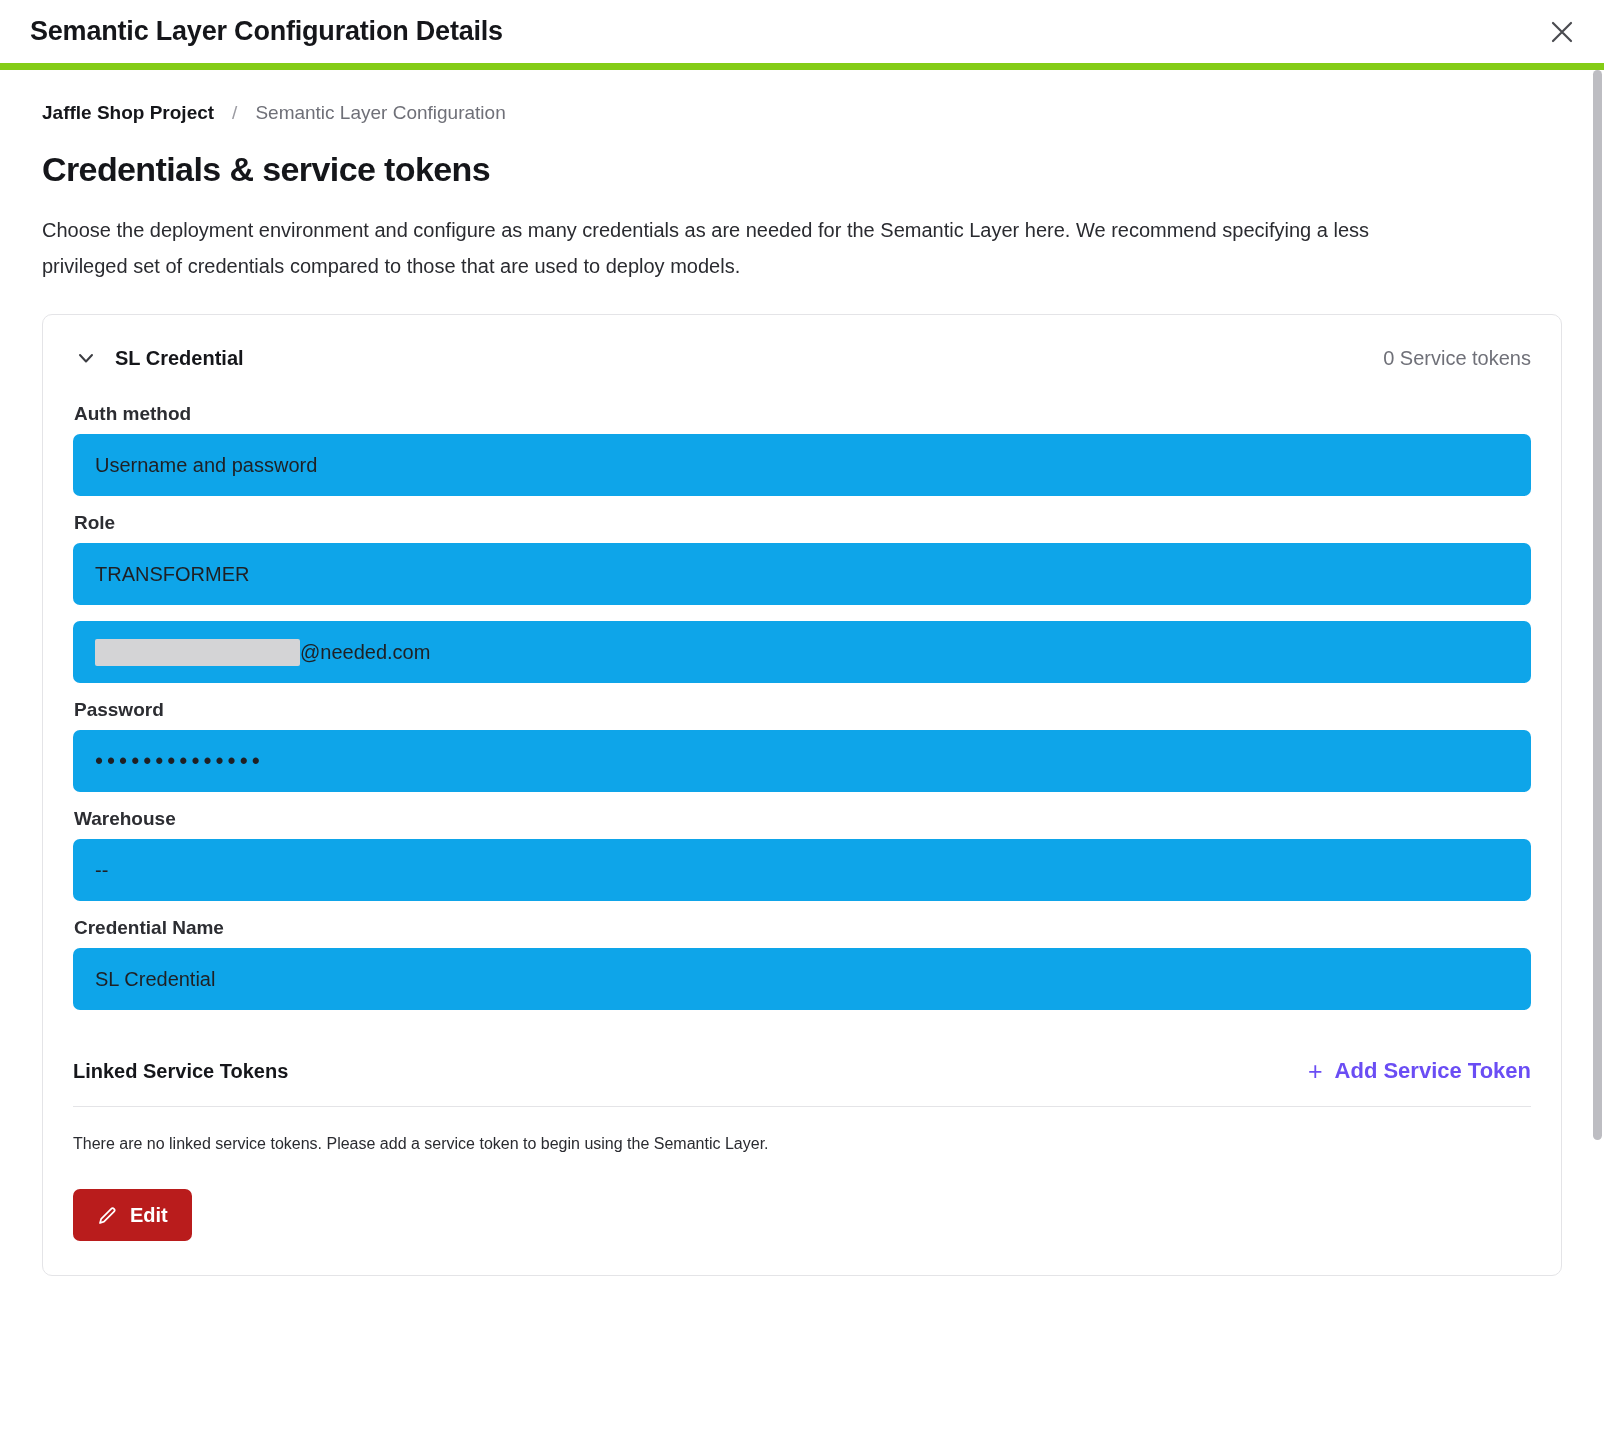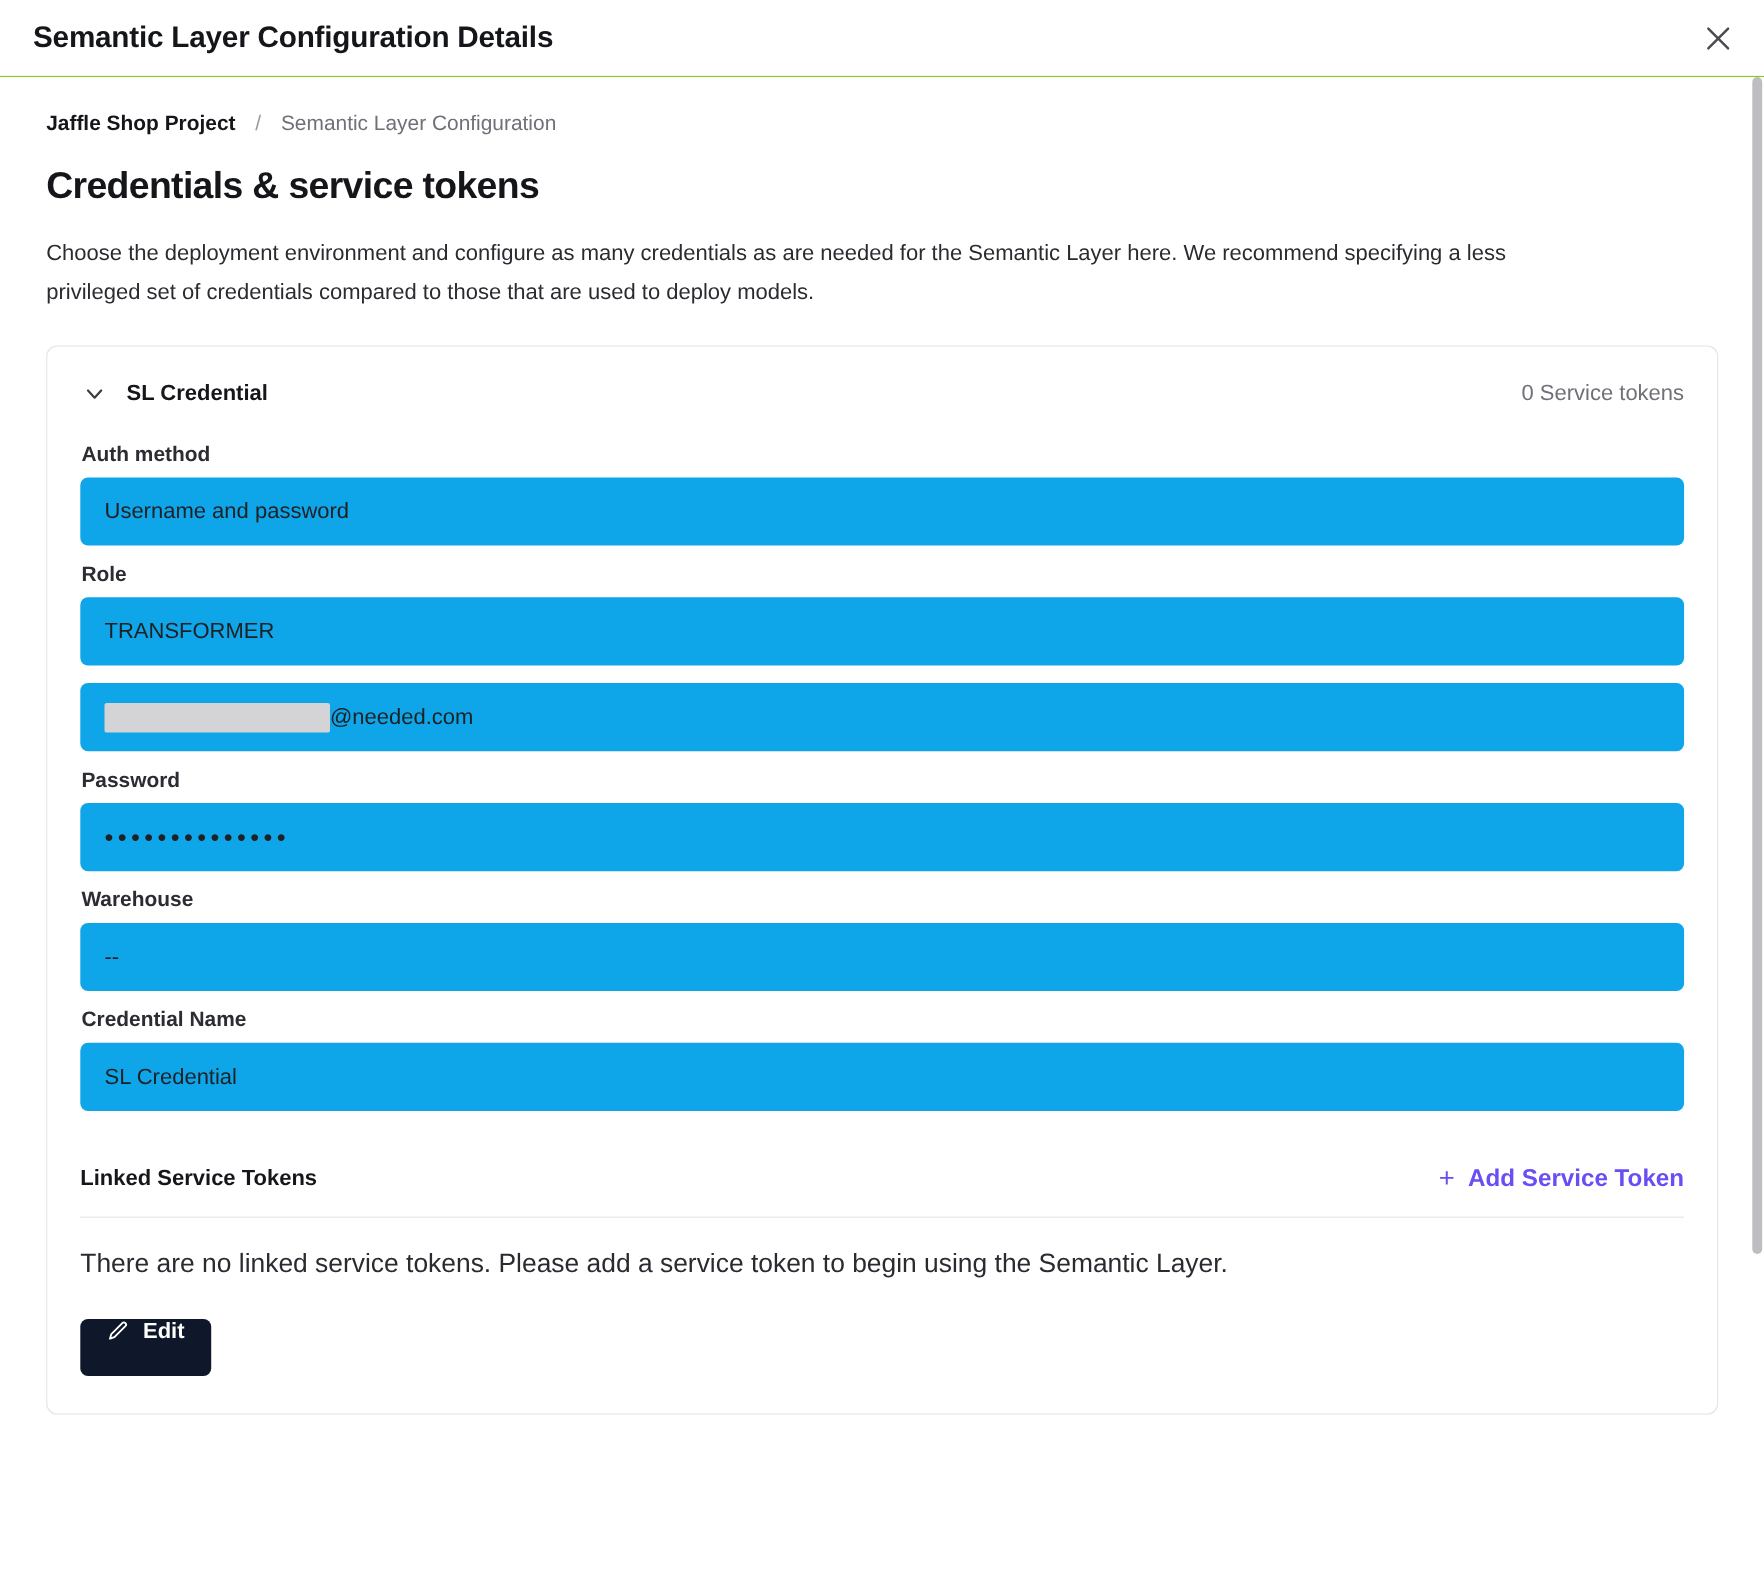--- a/index.html
+++ b/index.html
@@ -13,21 +13,21 @@
   .window {
     position: relative;
     width: 1604px;
     height: 1436px;
     background: #ffffff;
     overflow: hidden;
   }
   
   .titlebar {
     height: 70px;
-    border-bottom: 1px solid #84cc16;
+    border-bottom: 7px solid #84cc16;
     display: flex;
     align-items: center;
     padding: 0 26px 0 30px;
     position: relative;
   }
   .titlebar h1 {
     margin: 0;
     font-size: 27px;
     font-weight: bold;
     letter-spacing: -0.2px;
@@ -186,34 +186,34 @@
     font-size: 25px;
     font-weight: normal;
     line-height: 1;
   }
   .divider {
     height: 1px;
     background: #e4e4e7;
     margin: 0 0 0 0;
   }
   .empty-msg {
-    font-size: 24px;
+    font-size: 16px;
     color: #2a2b30;
     padding: 28px 0 0 0;
   }
 
   
   .footer {
     padding: 36px 30px 34px 30px;
   }
   .edit-btn {
     display: inline-flex;
-    align-items: flex-start;
+    align-items: center;
     gap: 12px;
-    background: #0f172a;
+    background: #b91c1c;
     color: #ffffff;
     border: none;
     border-radius: 7px;
     height: 52px;
     padding: 0 24px;
     font-size: 20px;
     font-weight: bold;
     cursor: pointer;
     font-family: "Liberation Sans", sans-serif;
   }

